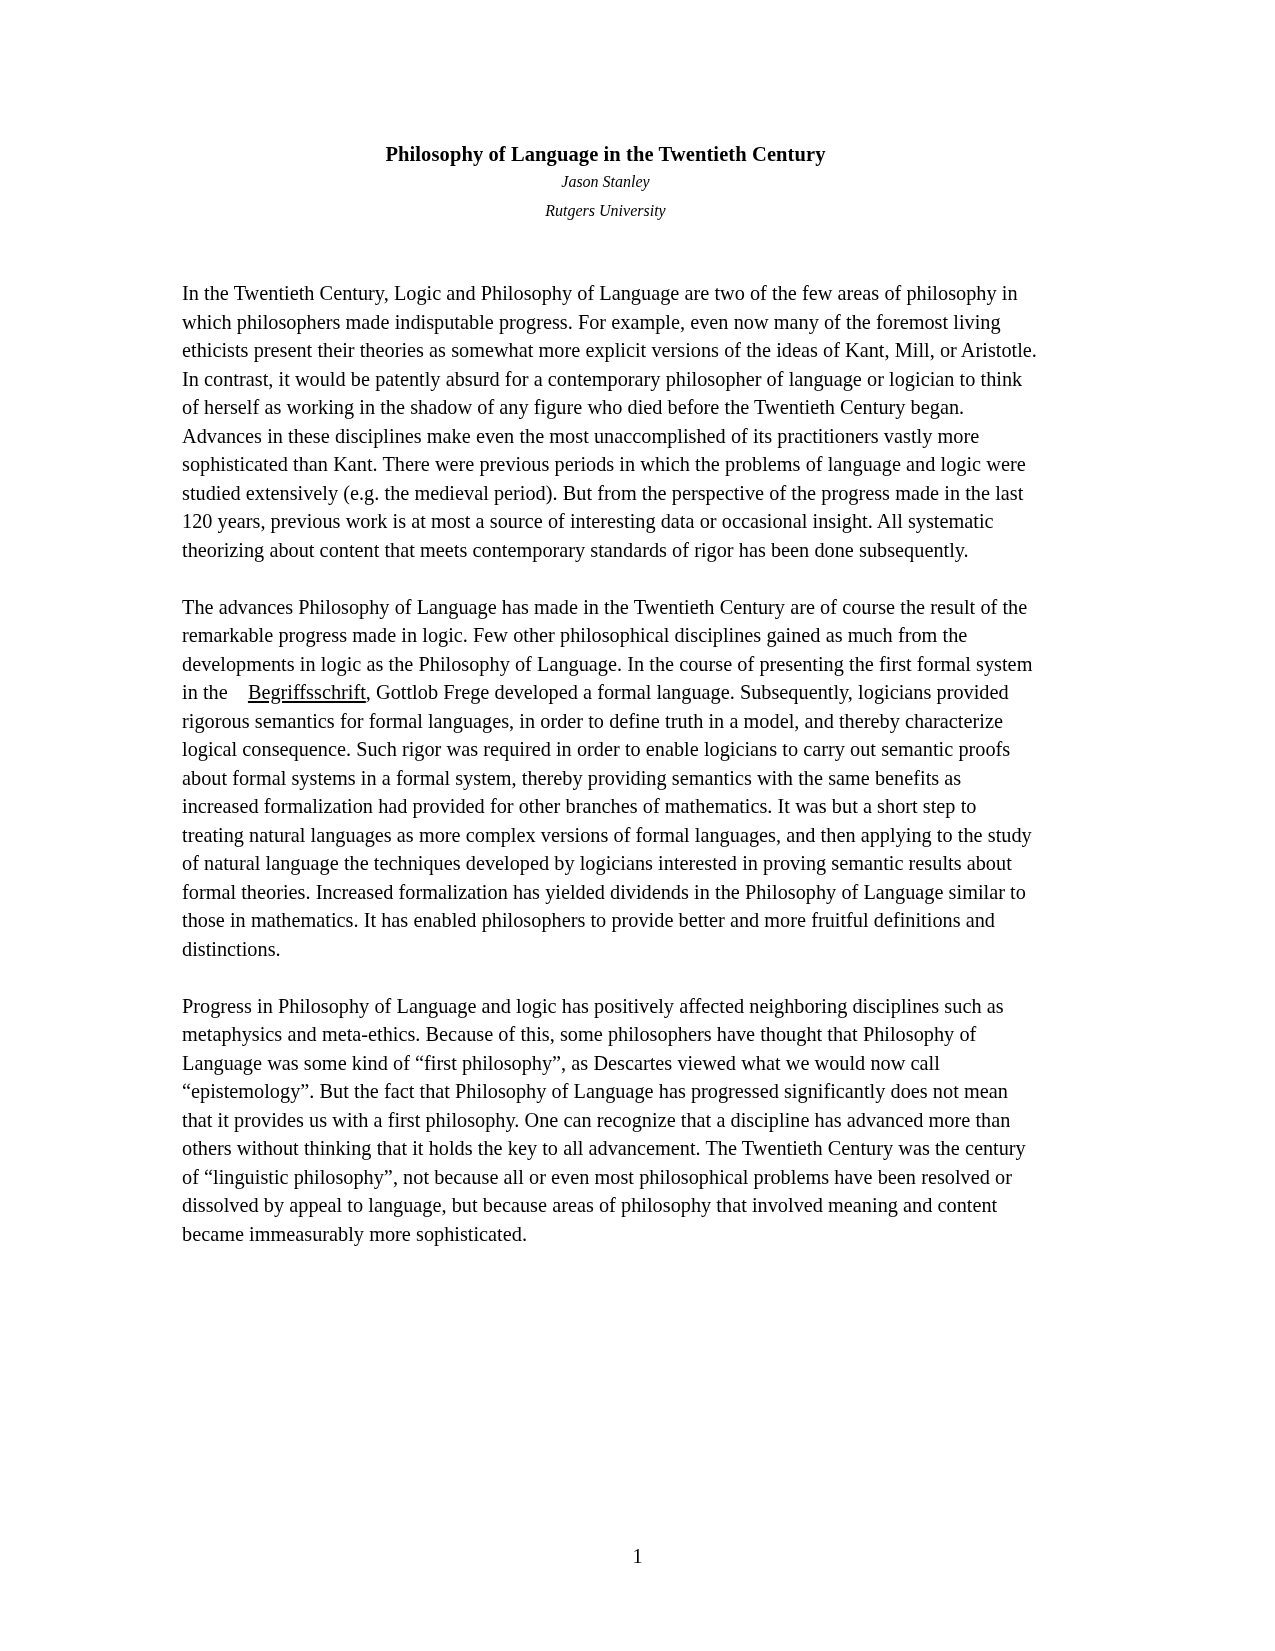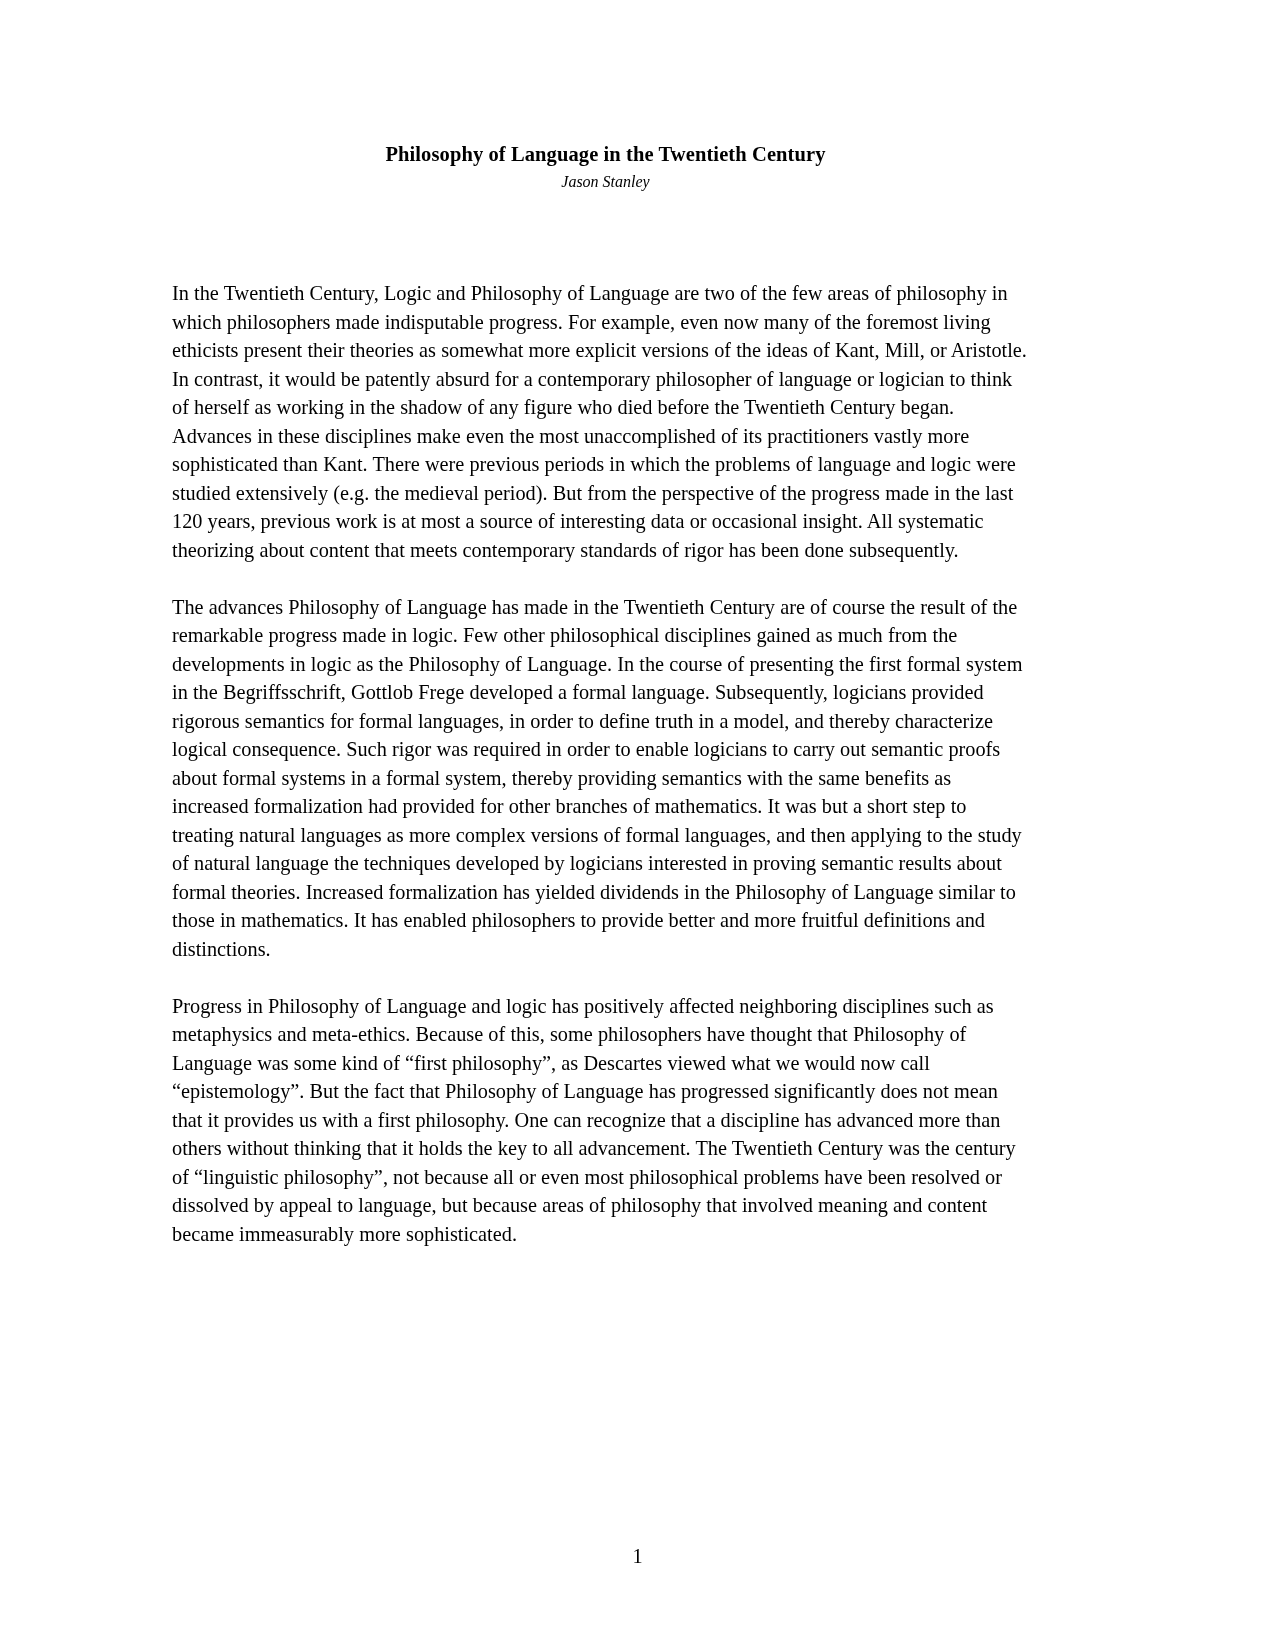--- a/index.html
+++ b/index.html
@@ -38,56 +38,59 @@
   }
   .doc-author,
   .doc-affiliation {
     font-size: 16px;
     font-style: italic;
     font-weight: normal;
     line-height: 28.5px;
   }
   .body-block {
     position: absolute;
-    left: 172px;
+    left: 182px;
     top: 279px;
     width: 856px;
   }
   .para {
     font-size: 20.3px;
     line-height: 28.5px;
     text-align: left;
     margin: 0 0 28.5px 0;
     hyphens: none;
     word-spacing: 0.1px;
   }
   .para:last-child {
     margin-bottom: 15px;
   }
   .underlined {
+    text-decoration: underline;
     text-underline-offset: 2px;
+    margin-left: 15px;
   }
   .page-number {
     position: absolute;
     left: 0;
     top: 1542px;
     width: 1275px;
     text-align: center;
     font-size: 20.3px;
     line-height: 28px;
   }
 </style>
 </head>
 <body>
 
 <div class="page">
 
   <div class="header-block">
     <div class="doc-title">Philosophy of Language in the Twentieth Century</div>
     <div class="doc-author">Jason Stanley</div>
+    <div class="doc-affiliation">Rutgers University</div>
   </div>
 
   <div class="body-block">
 
     <p class="para">In the Twentieth Century, Logic and Philosophy of Language are two of the few areas of philosophy in which philosophers made indisputable progress. For example, even now many of the foremost living ethicists present their theories as somewhat more explicit versions of the ideas of Kant, Mill, or Aristotle. In contrast, it would be patently absurd for a contemporary philosopher of language or logician to think of herself as working in the shadow of any figure who died before the Twentieth Century began. Advances in these disciplines make even the most unaccomplished of its practitioners vastly more sophisticated than Kant. There were previous periods in which the problems of language and logic were studied extensively (e.g. the medieval period). But from the perspective of the progress made in the last 120 years, previous work is at most a source of interesting data or occasional insight. All systematic theorizing about content that meets contemporary standards of rigor has been done subsequently.</p>
 
     <p class="para"><span>The advances Philosophy of Language has made in the Twentieth Century are of course the result of the remarkable progress made in logic. Few other philosophical disciplines gained as much from the developments in logic as the Philosophy of Language. In the course of presenting the first formal system in the </span><span class="underlined">Begriffsschrift</span><span>, Gottlob Frege developed a formal language. Subsequently, logicians provided rigorous semantics for formal languages, in order to define truth in a model, and thereby characterize logical consequence. Such rigor was required in order to enable logicians to carry out semantic proofs about formal systems in a formal system, thereby providing semantics with the same benefits as increased formalization had provided for other branches of mathematics. It was but a short step to treating natural languages as more complex versions of formal languages, and then applying to the study of natural language the techniques developed by logicians interested in proving semantic results about formal theories. Increased formalization has yielded dividends in the Philosophy of Language similar to those in mathematics. It has enabled philosophers to provide better and more fruitful definitions and distinctions.</span></p>
 
     <p class="para">Progress in Philosophy of Language and logic has positively affected neighboring disciplines such as metaphysics and meta-ethics. Because of this, some philosophers have thought that Philosophy of Language was some kind of “first philosophy”, as Descartes viewed what we would now call “epistemology”. But the fact that Philosophy of Language has progressed significantly does not mean that it provides us with a first philosophy. One can recognize that a discipline has advanced more than others without thinking that it holds the key to all advancement. The Twentieth Century was the century of “linguistic philosophy”, not because all or even most philosophical problems have been resolved or dissolved by appeal to language, but because areas of philosophy that involved meaning and content became immeasurably more sophisticated.</p>
 

